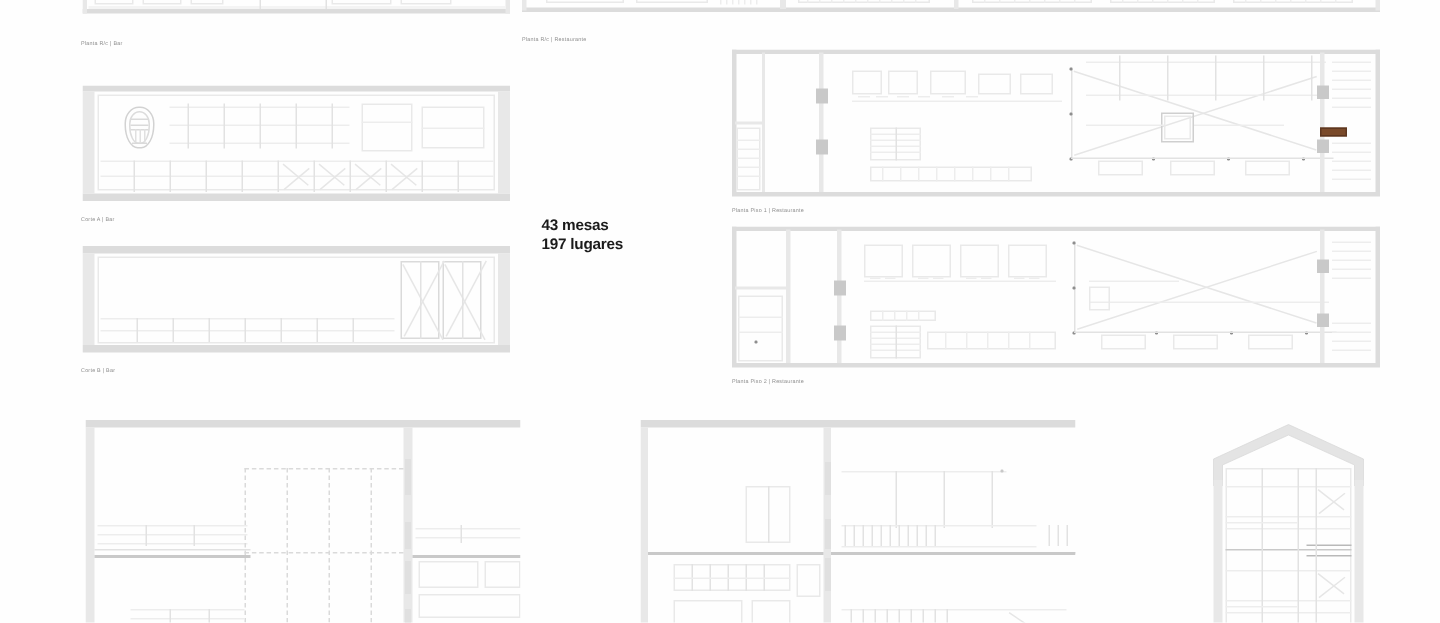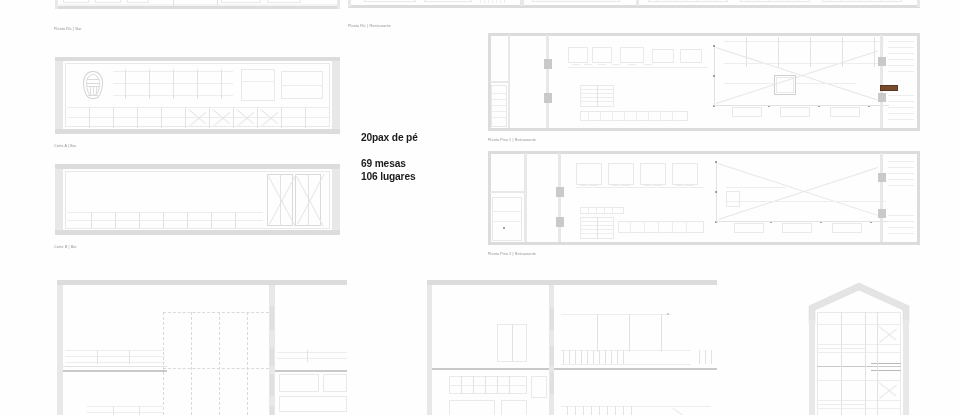--- a/index.html
+++ b/index.html
@@ -396,24 +396,23 @@
     <div class="diag" style="left:214px;top:14px;width:57px;transform:rotate(62deg);"></div>
     <div class="diag" style="left:214px;top:62px;width:57px;transform:rotate(-62deg);"></div>
     <div class="diag" style="left:242px;top:14px;width:57px;transform:rotate(62deg);"></div>
     <div class="diag" style="left:242px;top:62px;width:57px;transform:rotate(-62deg);"></div>
     <div class="hair2" style="left:225px;top:12px;width:0.6px;height:52px;"></div>
     <div class="hair2" style="left:253px;top:12px;width:0.6px;height:52px;"></div>
   </div>
   <div class="cap" style="left:54px;top:245px;">Corte B | Bar</div>
 
   <div id="text-block">
-    <p class="para">20pax de pé</p>
     <div class="gap"></div>
-    <p class="para">69 mesas</p>
-    <p class="para">106 lugares</p>
+    <p class="para">43 mesas</p>
+    <p class="para">197 lugares</p>
   </div>
 
   <div class="dwg" id="d-sec-left" style="left:57px;top:280px;width:290px;height:140px;">
     <div class="wall" style="left:0;top:0;width:290px;height:5px;"></div>
     <div class="wall-l" style="left:0;top:5px;width:6px;height:135px;"></div>
     <div class="wall-l" style="left:212px;top:5px;width:6px;height:135px;"></div>
 
     <div class="wall-d" style="left:6px;top:90px;width:104px;height:1.6px;"></div>
     <div class="hair2" style="left:6px;top:86px;width:104px;height:0.6px;"></div>
     <div class="wall-d" style="left:218px;top:90px;width:72px;height:1.6px;"></div>

